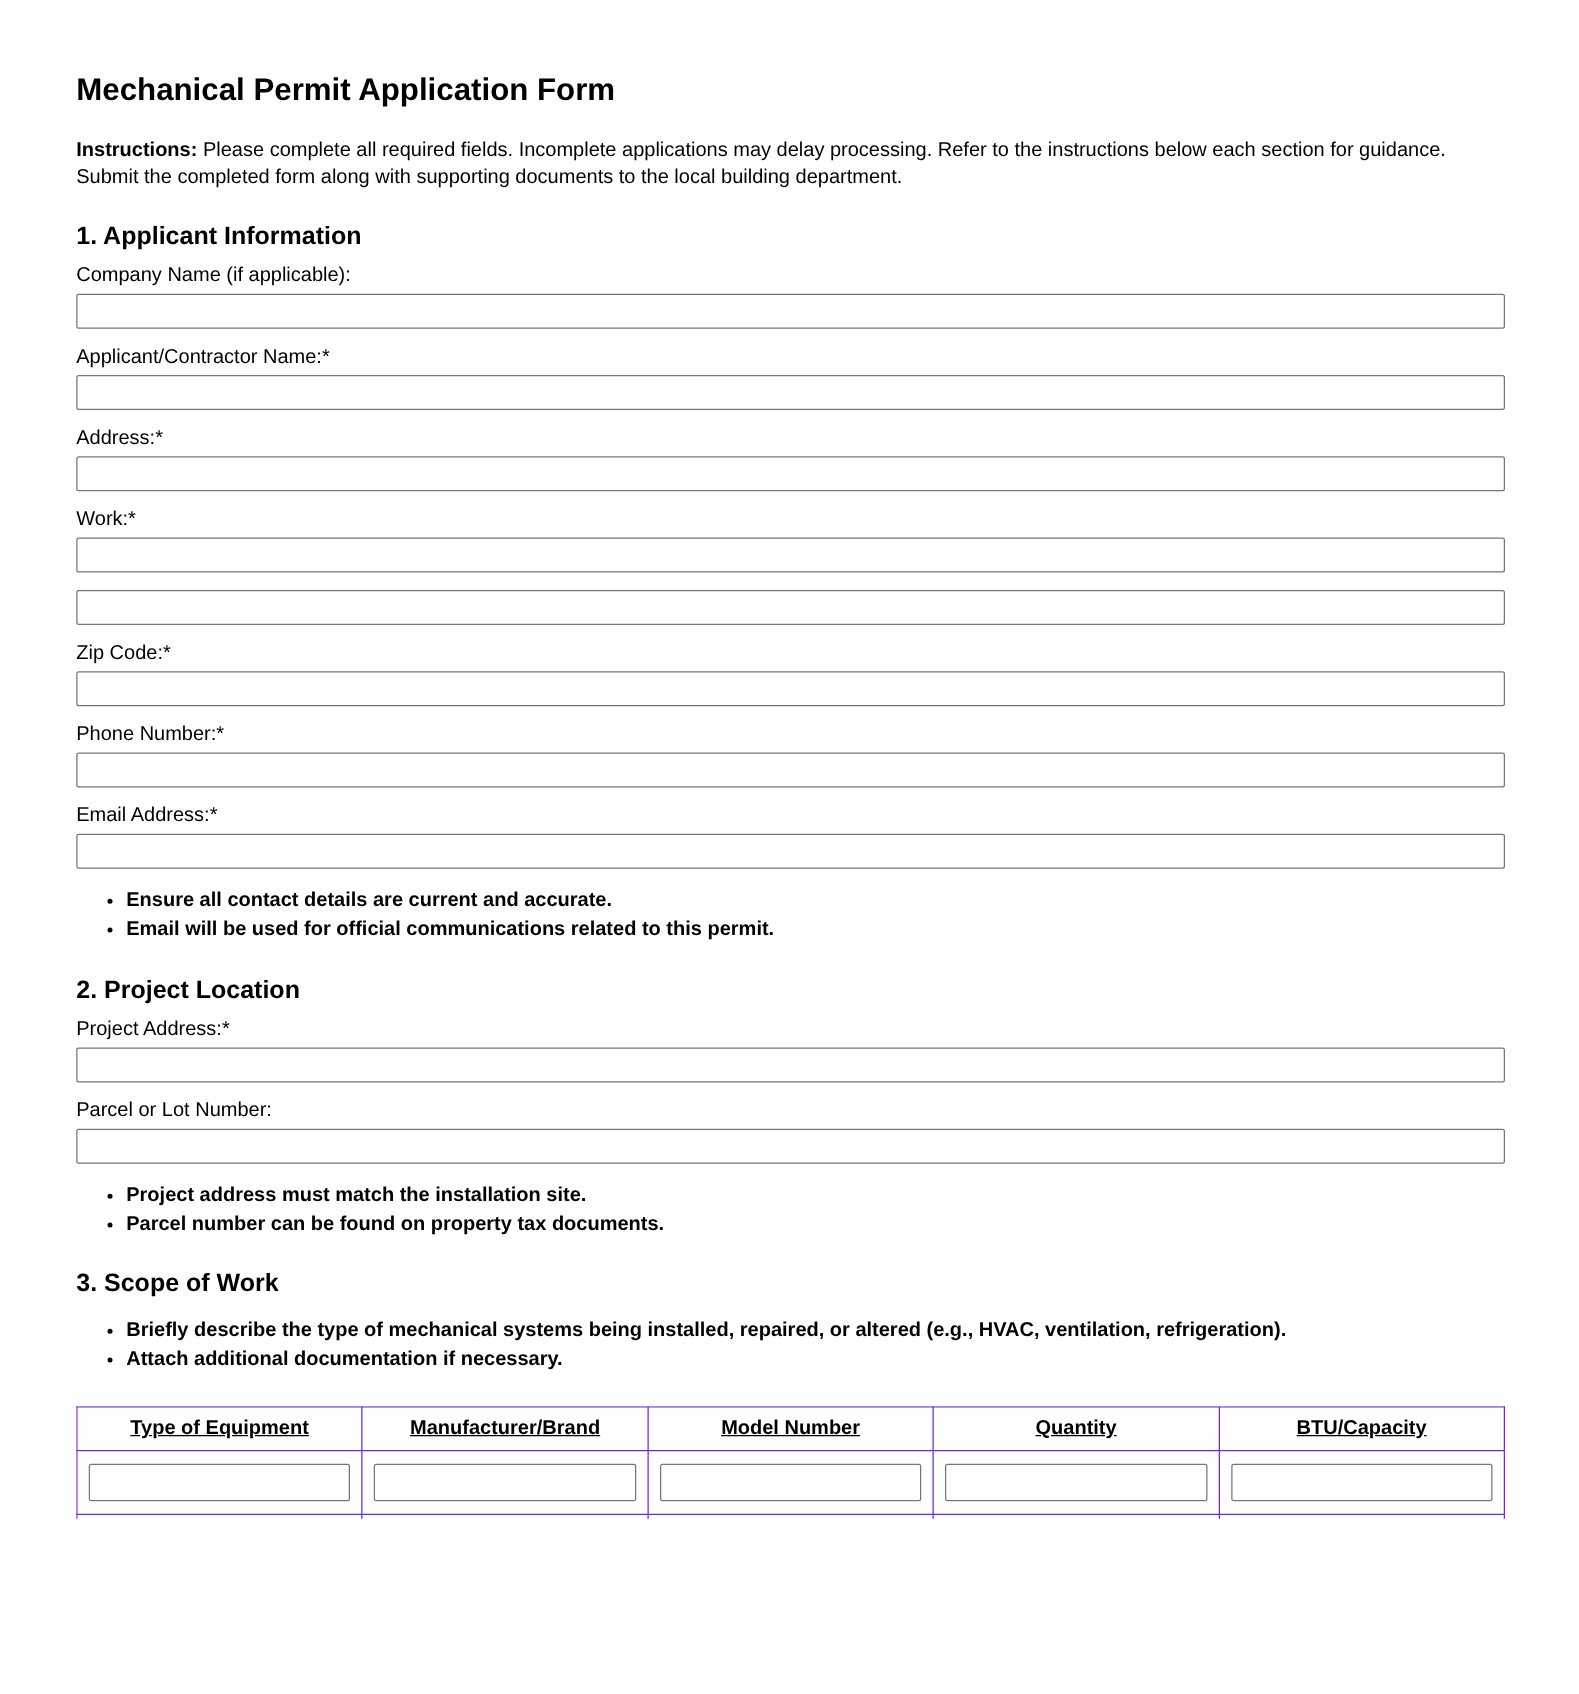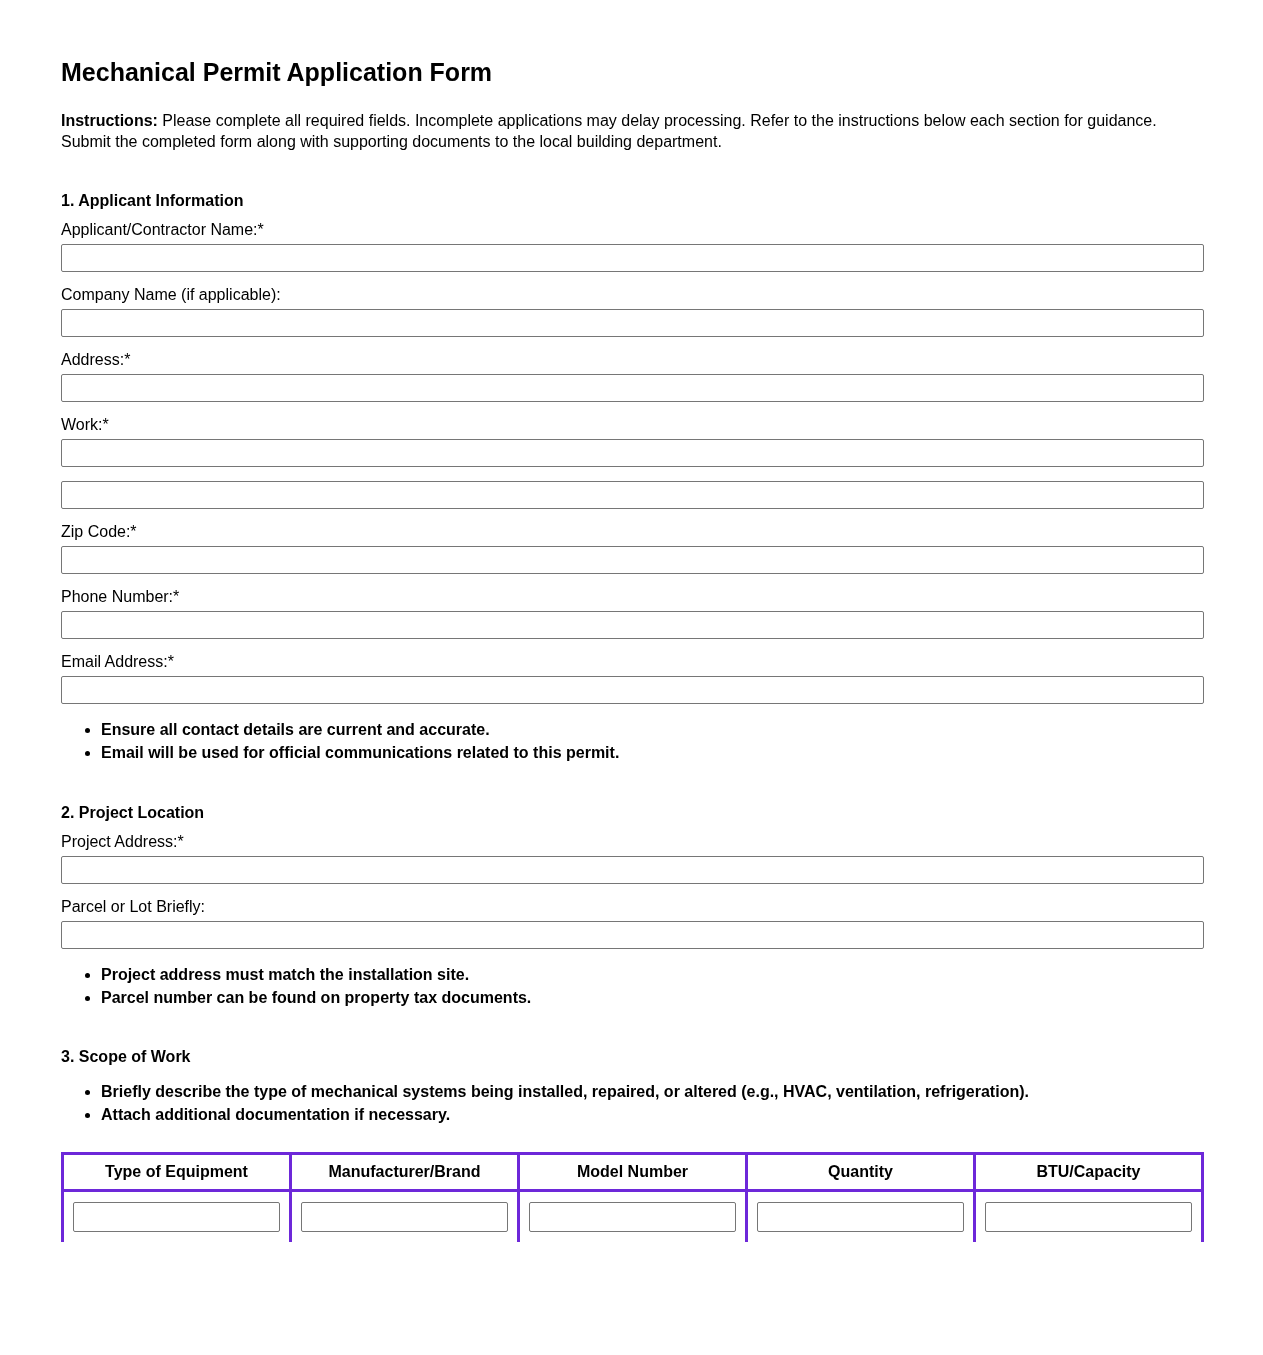--- a/index.html
+++ b/index.html
@@ -5,38 +5,38 @@
   html, body { margin: 0; padding: 0; }
   body {
     width: 1263px; min-height: 1355px;
     background: #fff; color: #000;
     font-family: "Liberation Sans", sans-serif;
     font-size: 16px;
   }
   .page { padding: 58px 59px 0 61px; }
   h1.title { font-size: 25px; font-weight: bold; margin: 0; }
   p.instructions { margin: 23px 0 0; line-height: 1.32; }
-  h3.section-heading { font-size: 16px; font-weight: bold; margin: 40px 0 11px; }
+  h3.section-heading { font-size: 20px; font-weight: bold; margin: 26px 0 11px; }
   .field { margin: 0 0 14px; }
   .field label { display: block; margin: 0 0 5px; }
   .text-input {
     display: block; width: 100%; height: 28px; box-sizing: border-box;
     border: 1px solid #767676; border-radius: 2px; background: #fff;
     padding: 1px 4px; font: inherit;
   }
   textarea.desc-input {
     display: block; width: 100%; height: 60px; box-sizing: border-box;
     border: 1px solid #767676; border-radius: 2px; background: #fff;
     padding: 2px 4px; font: inherit; resize: vertical;
   }
   ul.notes { margin: 16px 0 26px; padding-left: 40px; line-height: 1.3; }
   ul.notes li { margin: 0 0 2px; font-weight: bold; }
   .table-crop { height: 90px; overflow: hidden; }
   table.equipment { width: 100%; border-collapse: collapse; table-layout: fixed; }
-  .equipment th, .equipment td { border: 3px solid #6d28d9; }
+  .equipment th, .equipment td { border: 1px solid #6d28d9; text-decoration: underline; }
   .equipment th { padding: 8px 4px; font-weight: bold; text-align: center; }
   .equipment td { padding: 10px 9px; }
   .cell-input {
     display: block; width: 100%; height: 30px; box-sizing: border-box;
     border: 1px solid #767676; border-radius: 2px; background: #fff;
     padding: 1px 4px; font: inherit;
   }
 </style>
 </head>
 <body>
@@ -46,25 +46,25 @@
   <h1 class="title">Mechanical Permit Application Form</h1>
 
   <p class="instructions">
     <strong>Instructions:</strong>
     <span>Please complete all required fields. Incomplete applications may delay processing. Refer to the instructions below each section for guidance. Submit the completed form along with supporting documents to the local building department.</span>
   </p>
 
   <h3 class="section-heading">1. Applicant Information</h3>
 
   <div class="field">
-    <label>Applicant/Contractor Name:*</label>
+    <label>Company Name (if applicable):</label>
     <input type="text" class="text-input" value="" style="">
   </div>
   <div class="field">
-    <label>Company Name (if applicable):</label>
+    <label>Applicant/Contractor Name:*</label>
     <input type="text" class="text-input" value="" style="">
   </div>
   <div class="field">
     <label>Address:*</label>
     <input type="text" class="text-input" value="" style="">
   </div>
   <div class="field">
     <label>Work:*</label>
     <input type="text" class="text-input" value="" style="">
   </div>
@@ -89,21 +89,21 @@
     <li>Email will be used for official communications related to this permit.</li>
   </ul>
 
   <h3 class="section-heading">2. Project Location</h3>
 
   <div class="field">
     <label>Project Address:*</label>
     <input type="text" class="text-input" value="" style="">
   </div>
   <div class="field">
-    <label>Parcel or Lot Briefly:</label>
+    <label>Parcel or Lot Number:</label>
     <input type="text" class="text-input" value="" style="">
   </div>
 
   <ul class="notes">
     <li>Project address must match the installation site.</li>
     <li>Parcel number can be found on property tax documents.</li>
   </ul>
 
   <h3 class="section-heading">3. Scope of Work</h3>
 

